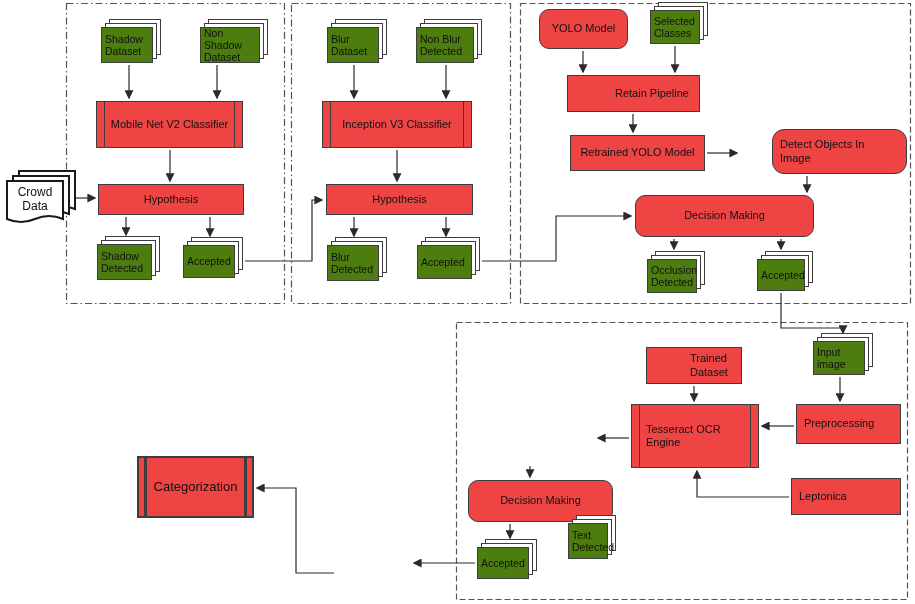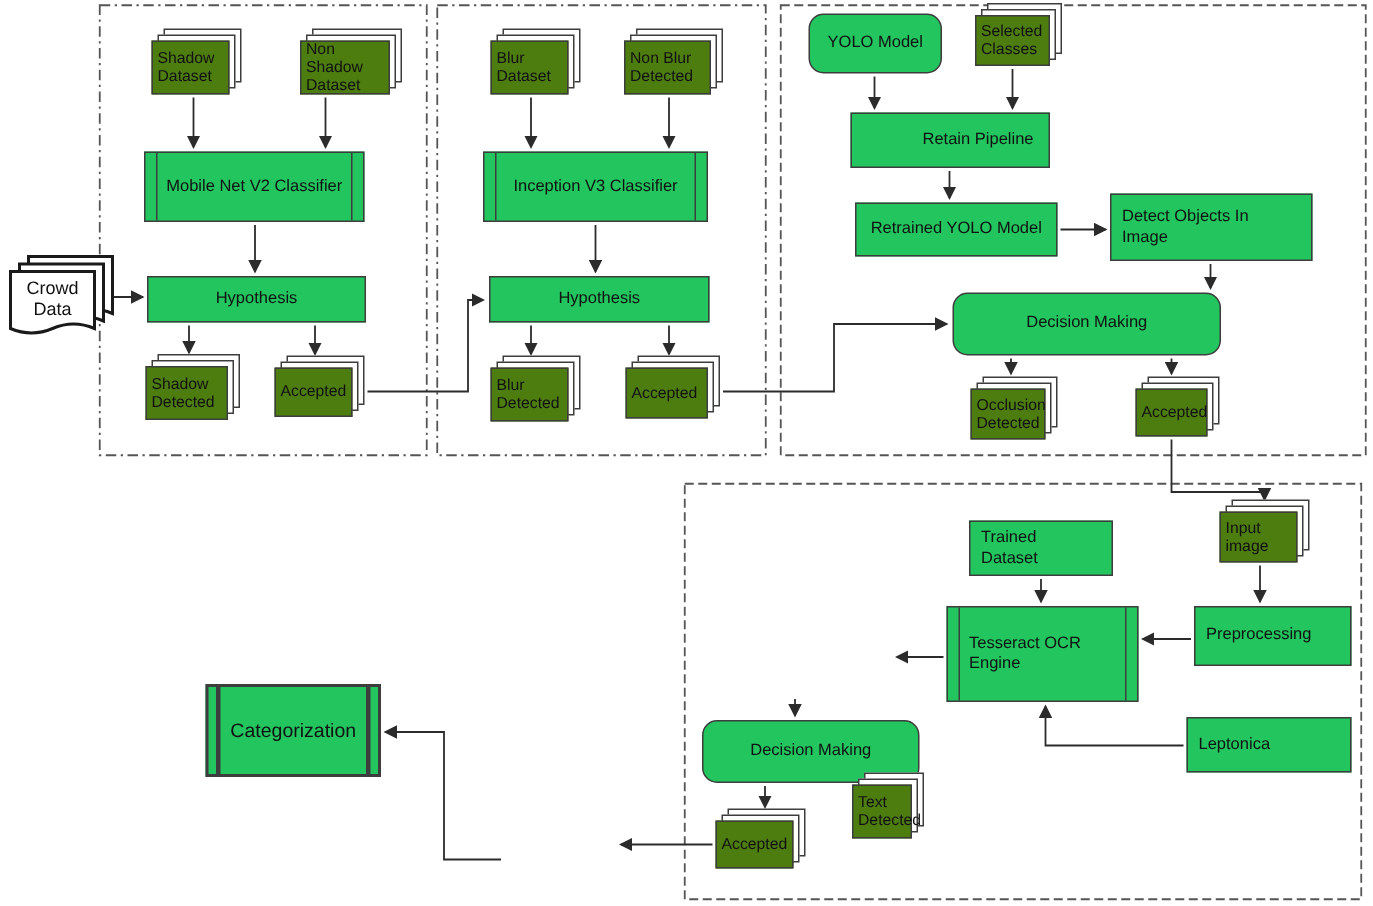--- a/index.html
+++ b/index.html
@@ -1,21 +1,21 @@
 <!DOCTYPE html>
 <html><head>
 <meta charset="utf-8">
 <style>
   html,body{margin:0;padding:0;background:#fff;}
   .canvas{
     position:relative;width:915px;height:604px;background:#ffffff;overflow:hidden;
     font-family:"Liberation Sans",sans-serif;color:#111;z-index:0;
   }
   .arrows{position:absolute;left:0;top:0;width:915px;height:604px;z-index:1;pointer-events:none;}
-  .node{position:absolute;z-index:2;box-sizing:border-box;background:#22c55e;border:1px solid #3d3d3d;
+  .node{position:absolute;z-index:2;box-sizing:border-box;background:#ef4444;border:1px solid #3d3d3d;
     display:flex;align-items:center;justify-content:center;text-align:center;
     font-size:11px;line-height:1.2;padding:2px 5px;}
   .node.left{justify-content:flex-start;text-align:left;padding-left:7px;}
   .round{border-radius:10px;}
   .process::before,.process::after{content:"";position:absolute;top:0;bottom:0;width:0;border-left:1px solid #3d3d3d;}
   .process::before{left:7px;}
   .process::after{right:7px;}
   .process-bold{border-width:2px;font-size:13px;}
   .process-bold::before,.process-bold::after{border-left-width:3px;}
   .process-bold::before{left:5px;}
@@ -156,21 +156,21 @@
     <i class="pg p3"></i>
       <i class="pg p2"></i>
     <span class="front">Selected Classes</span>
   </div>
   <div class="node" style="left:567px;top:75px;width:133px;height:37px;padding-left:42px;">
     <span>Retain Pipeline</span>
   </div>
   <div class="node" style="left:570px;top:135px;width:135px;height:36px;">
     <span>Retrained YOLO Model</span>
   </div>
-  <div class="node left" style="left:740px;top:129px;width:135px;height:45px;">
+  <div class="node left" style="left:772px;top:129px;width:135px;height:45px;border-radius:12px;">
     <span style="max-width:100px;">Detect Objects In Image</span>
   </div>
   <div class="node round" style="left:635px;top:195px;width:179px;height:42px;">
     <span>Decision Making</span>
   </div>
   <div class="docstack" style="left:647px;top:259px;width:50px;height:34px;">
     <i class="pg p3"></i>
       <i class="pg p2"></i>
     <span class="front">Occlusion Detected</span>
   </div>
@@ -179,21 +179,21 @@
       <i class="pg p2"></i>
     <span class="front">Accepted</span>
   </div>
 
   <div class="docstack" style="left:813px;top:341px;width:52px;height:34px;">
     <i class="pg p3"></i>
       <i class="pg p2"></i>
     <span class="front">Input image</span>
   </div>
   <div class="node left" style="left:646px;top:347px;width:96px;height:37px;">
-    <span style="max-width:52px;">Trained Dataset</span>
+    <span style="max-width:52px;margin-left:36px;">Trained Dataset</span>
   </div>
   <div class="node left" style="left:796px;top:404px;width:105px;height:40px;">
     <span>Preprocessing</span>
   </div>
   <div class="node process left" style="left:631px;top:404px;width:128px;height:64px;padding-left:14px;">
     <span style="max-width:88px;">Tesseract OCR Engine</span>
   </div>
   <div class="node left" style="left:791px;top:478px;width:110px;height:37px;">
     <span>Leptonica</span>
   </div>

